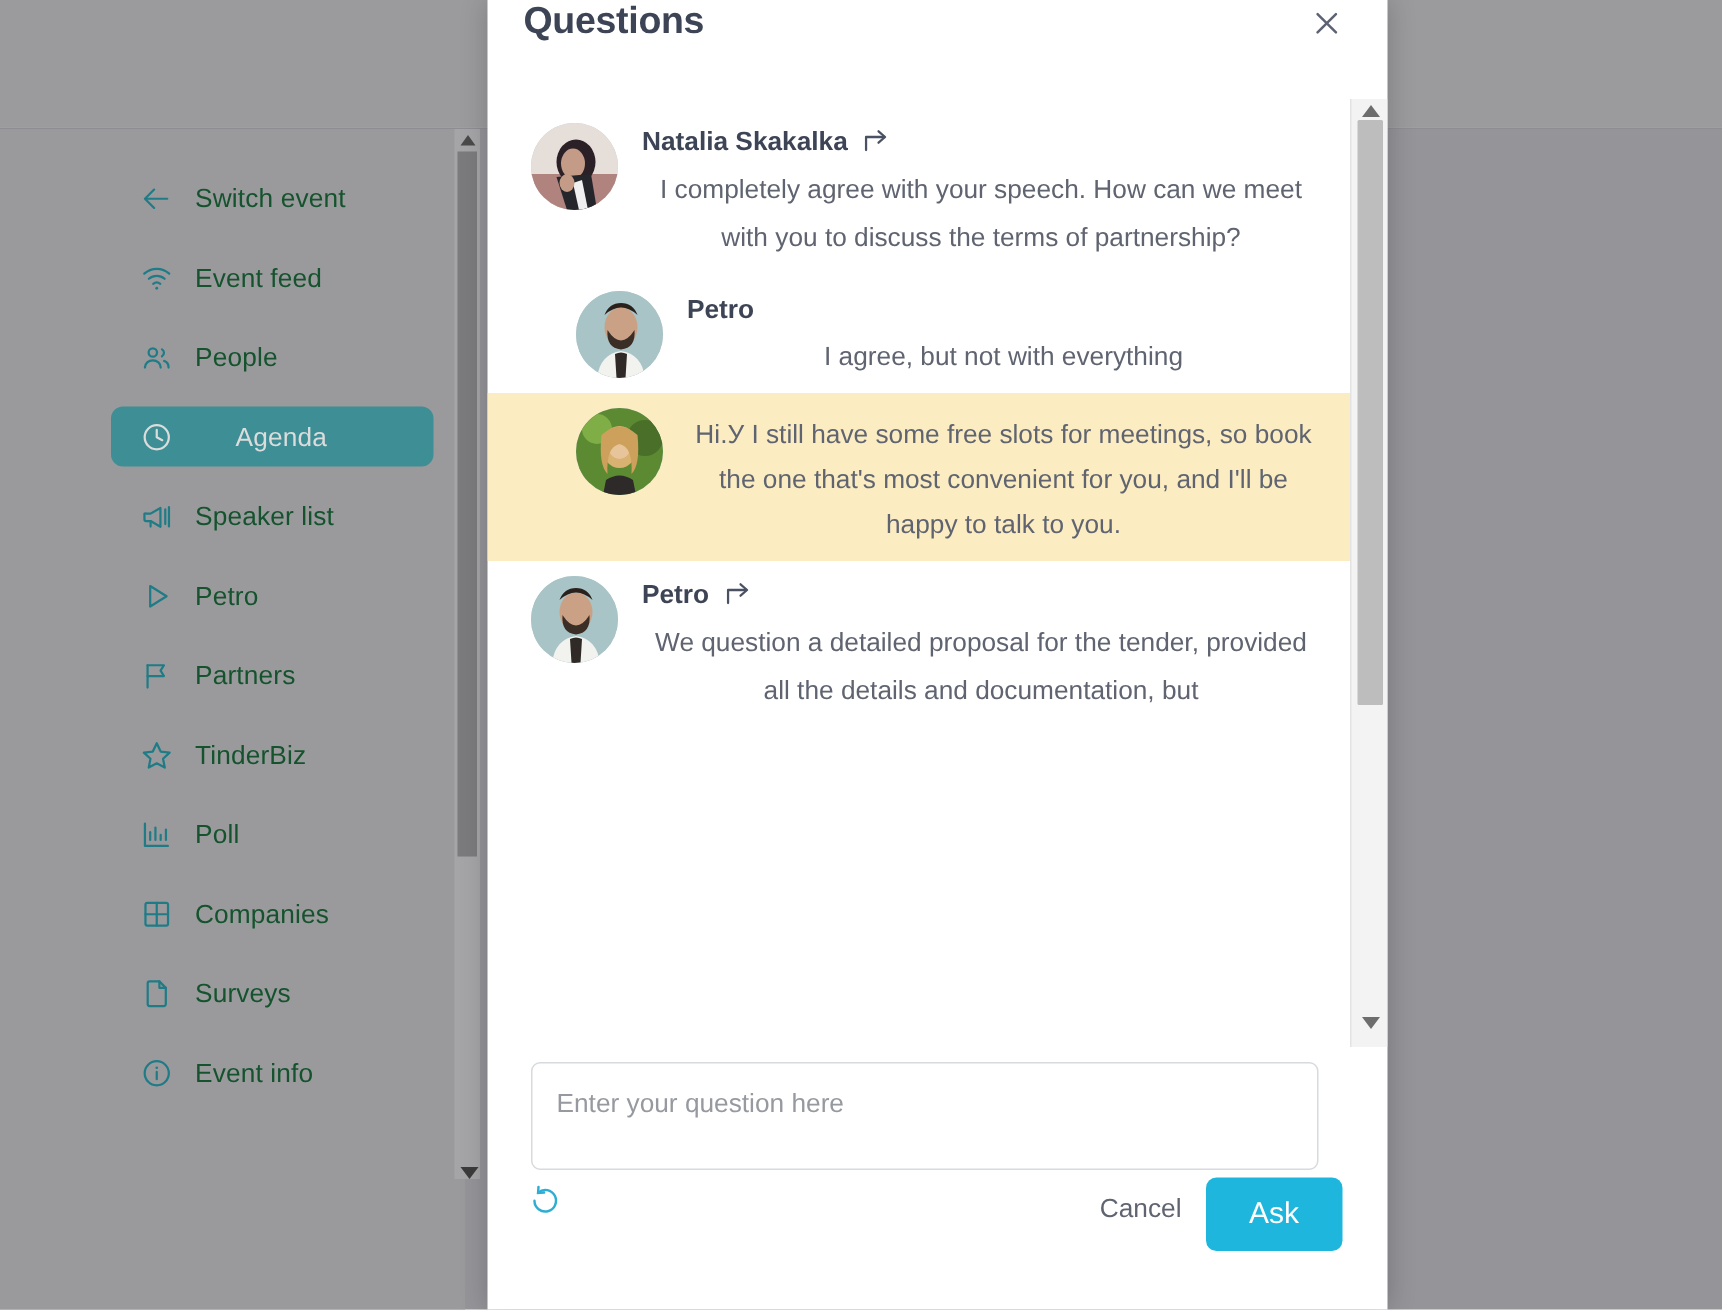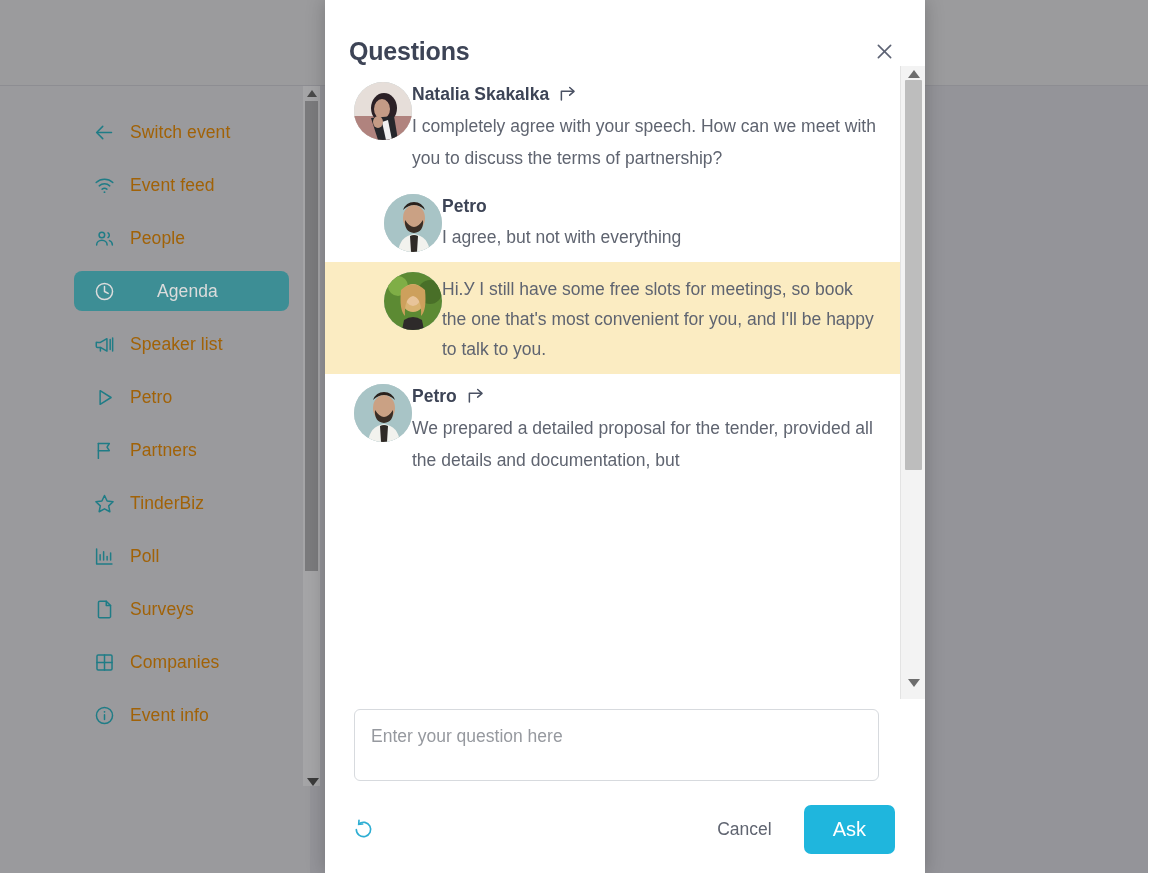--- a/index.html
+++ b/index.html
@@ -40,21 +40,21 @@
     padding-top: 26px;
   }
   .side-item {
     display: flex;
     align-items: center;
     gap: 15px;
     height: 40px;
     margin: 0 20px 13px 74px;
     padding-left: 20px;
     border-radius: 8px;
-    color: #a16207;
+    color: #14532d;
     font-size: 17.5px;
     letter-spacing: .1px;
     cursor: pointer;
     position: relative;
     width: 215px;
   }
   .side-item.active {
     background: #3d8e95;
     color: #dcdcdc;
     gap: 42px;
@@ -107,21 +107,21 @@
     width: 600px; height: 873px;
     background: #ffffff;
     display: flex;
     flex-direction: column;
     box-shadow: 0 0 18px rgba(0,0,0,.22);
   }
   #modal-header {
     height: 66px;
     flex: 0 0 66px;
     display: flex;
-    align-items: flex-end;
+    align-items: flex-start;
     padding: 0 26px 0 24px;
   }
   #modal-title {
     font-size: 25px;
     font-weight: bold;
     color: #3d4456;
     letter-spacing: -.2px;
     flex: 1;
   }
   #close-btn {
@@ -142,20 +142,21 @@
   #msg-list {
     position: absolute;
     left: 0; top: 0;
     width: 575px;
     height: 100%;
     overflow: hidden;
     padding-top: 6px;
   }
   .msg {
     display: flex;
+    gap: 16px;
     padding: 10px 20px 10px 29px;
   }
   .msg.reply { padding-left: 59px; }
   .msg.highlight { background: #fbecc2; }
   .avatar {
     width: 58px; height: 58px;
     flex: 0 0 58px;
     border-radius: 50%;
     overflow: hidden;
     position: relative;
@@ -173,20 +174,21 @@
     font-size: 17.5px;
     font-weight: bold;
     color: #3d4456;
   }
   .msg-badge { display: flex; align-items: center; color: #4a5163; }
   .msg-text {
     font-size: 17.5px;
     line-height: 32px;
     color: #5f6470;
     word-wrap: break-word;
+    text-align: center;
   }
   .msg.highlight .msg-text { color: #5f6470; }
   .msg.reply .msg-text { line-height: 30px; }
 
   
   #list-scroll {
     position: absolute;
     right: 0; top: 0;
     width: 25px; height: 100%;
     background: #f3f3f3;
@@ -227,23 +229,23 @@
     resize: none;
     outline: none;
     line-height: 24px;
   }
   #question-input::placeholder { color: #96999f; }
 
   
   #modal-footer {
     flex: 0 0 88px;
     display: flex;
-    align-items: center;
+    align-items: flex-start;
     padding: 0 30px 0 23px;
-    gap: 16px;
+    gap: 0;
   }
   #refresh-btn {
     width: 30px; height: 30px;
     display: flex; align-items: center; justify-content: center;
     color: #2eaed3;
     cursor: pointer;
     background: none; border: none; padding: 0;
   }
   .footer-spacer { flex: 1 1 auto; }
   #cancel-btn {
@@ -360,35 +362,35 @@
           <line x1="11" y1="16" x2="11" y2="6.5"></line>
           <line x1="15" y1="16" x2="15" y2="12"></line>
           <line x1="19" y1="16" x2="19" y2="8"></line>
         </svg>
       </span>
       <span>Poll</span>
     </div>
     <div class="side-item">
       <span class="s-ico">
         <svg viewBox="0 0 24 24" fill="none" stroke="currentColor" stroke-width="1.7" stroke-linecap="round" stroke-linejoin="round">
-          <path d="M14,2.6H6.6A1.5,1.5,0,0,0,5.1,4.1V19.9a1.5,1.5,0,0,0,1.5,1.5H17.4a1.5,1.5,0,0,0,1.5-1.5V7.5z"></path>
-          <polyline points="14,2.6 14,7.5 18.9,7.5"></polyline>
-        </svg>
-      </span>
-      <span>Surveys</span>
-    </div>
-    <div class="side-item">
-      <span class="s-ico">
-        <svg viewBox="0 0 24 24" fill="none" stroke="currentColor" stroke-width="1.7" stroke-linecap="round" stroke-linejoin="round">
           <rect x="3.4" y="3.4" width="17.2" height="17.2" rx="1.4"></rect>
           <line x1="3.4" y1="12" x2="20.6" y2="12"></line>
           <line x1="12" y1="3.4" x2="12" y2="20.6"></line>
         </svg>
       </span>
       <span>Companies</span>
+    </div>
+    <div class="side-item">
+      <span class="s-ico">
+        <svg viewBox="0 0 24 24" fill="none" stroke="currentColor" stroke-width="1.7" stroke-linecap="round" stroke-linejoin="round">
+          <path d="M14,2.6H6.6A1.5,1.5,0,0,0,5.1,4.1V19.9a1.5,1.5,0,0,0,1.5,1.5H17.4a1.5,1.5,0,0,0,1.5-1.5V7.5z"></path>
+          <polyline points="14,2.6 14,7.5 18.9,7.5"></polyline>
+        </svg>
+      </span>
+      <span>Surveys</span>
     </div>
     <div class="side-item">
       <span class="s-ico">
         <svg viewBox="0 0 24 24" fill="none" stroke="currentColor" stroke-width="1.7" stroke-linecap="round" stroke-linejoin="round">
           <circle cx="12" cy="12" r="9.2"></circle>
           <line x1="12" y1="11" x2="12" y2="16.5"></line>
           <circle cx="12" cy="7.8" r="1" fill="currentColor" stroke="none"></circle>
         </svg>
       </span>
       <span>Event info</span>
@@ -490,21 +492,21 @@
           <div class="msg-body">
             <div class="msg-name-row">
               <span class="msg-name">Petro</span>
               <span class="msg-badge">
                 <svg viewBox="0 0 24 24" width="19" height="19" fill="none" stroke="currentColor" stroke-width="1.9" stroke-linecap="round" stroke-linejoin="round">
                   <path d="M3 19V8h15"></path>
                   <polyline points="13.5,3.2 19,8 13.5,12.8"></polyline>
                 </svg>
               </span>
             </div>
-            <div class="msg-text">We prepared a detailed proposal for the tender, provided all the details and documentation, but</div>
+            <div class="msg-text">We question a detailed proposal for the tender, provided all the details and documentation, but</div>
           </div>
         </div>
       </div>
 
     <div id="list-scroll">
       <div class="thumb"></div>
       <div class="ls-arrow up"></div>
       <div class="ls-arrow down"></div>
     </div>
   </div>

